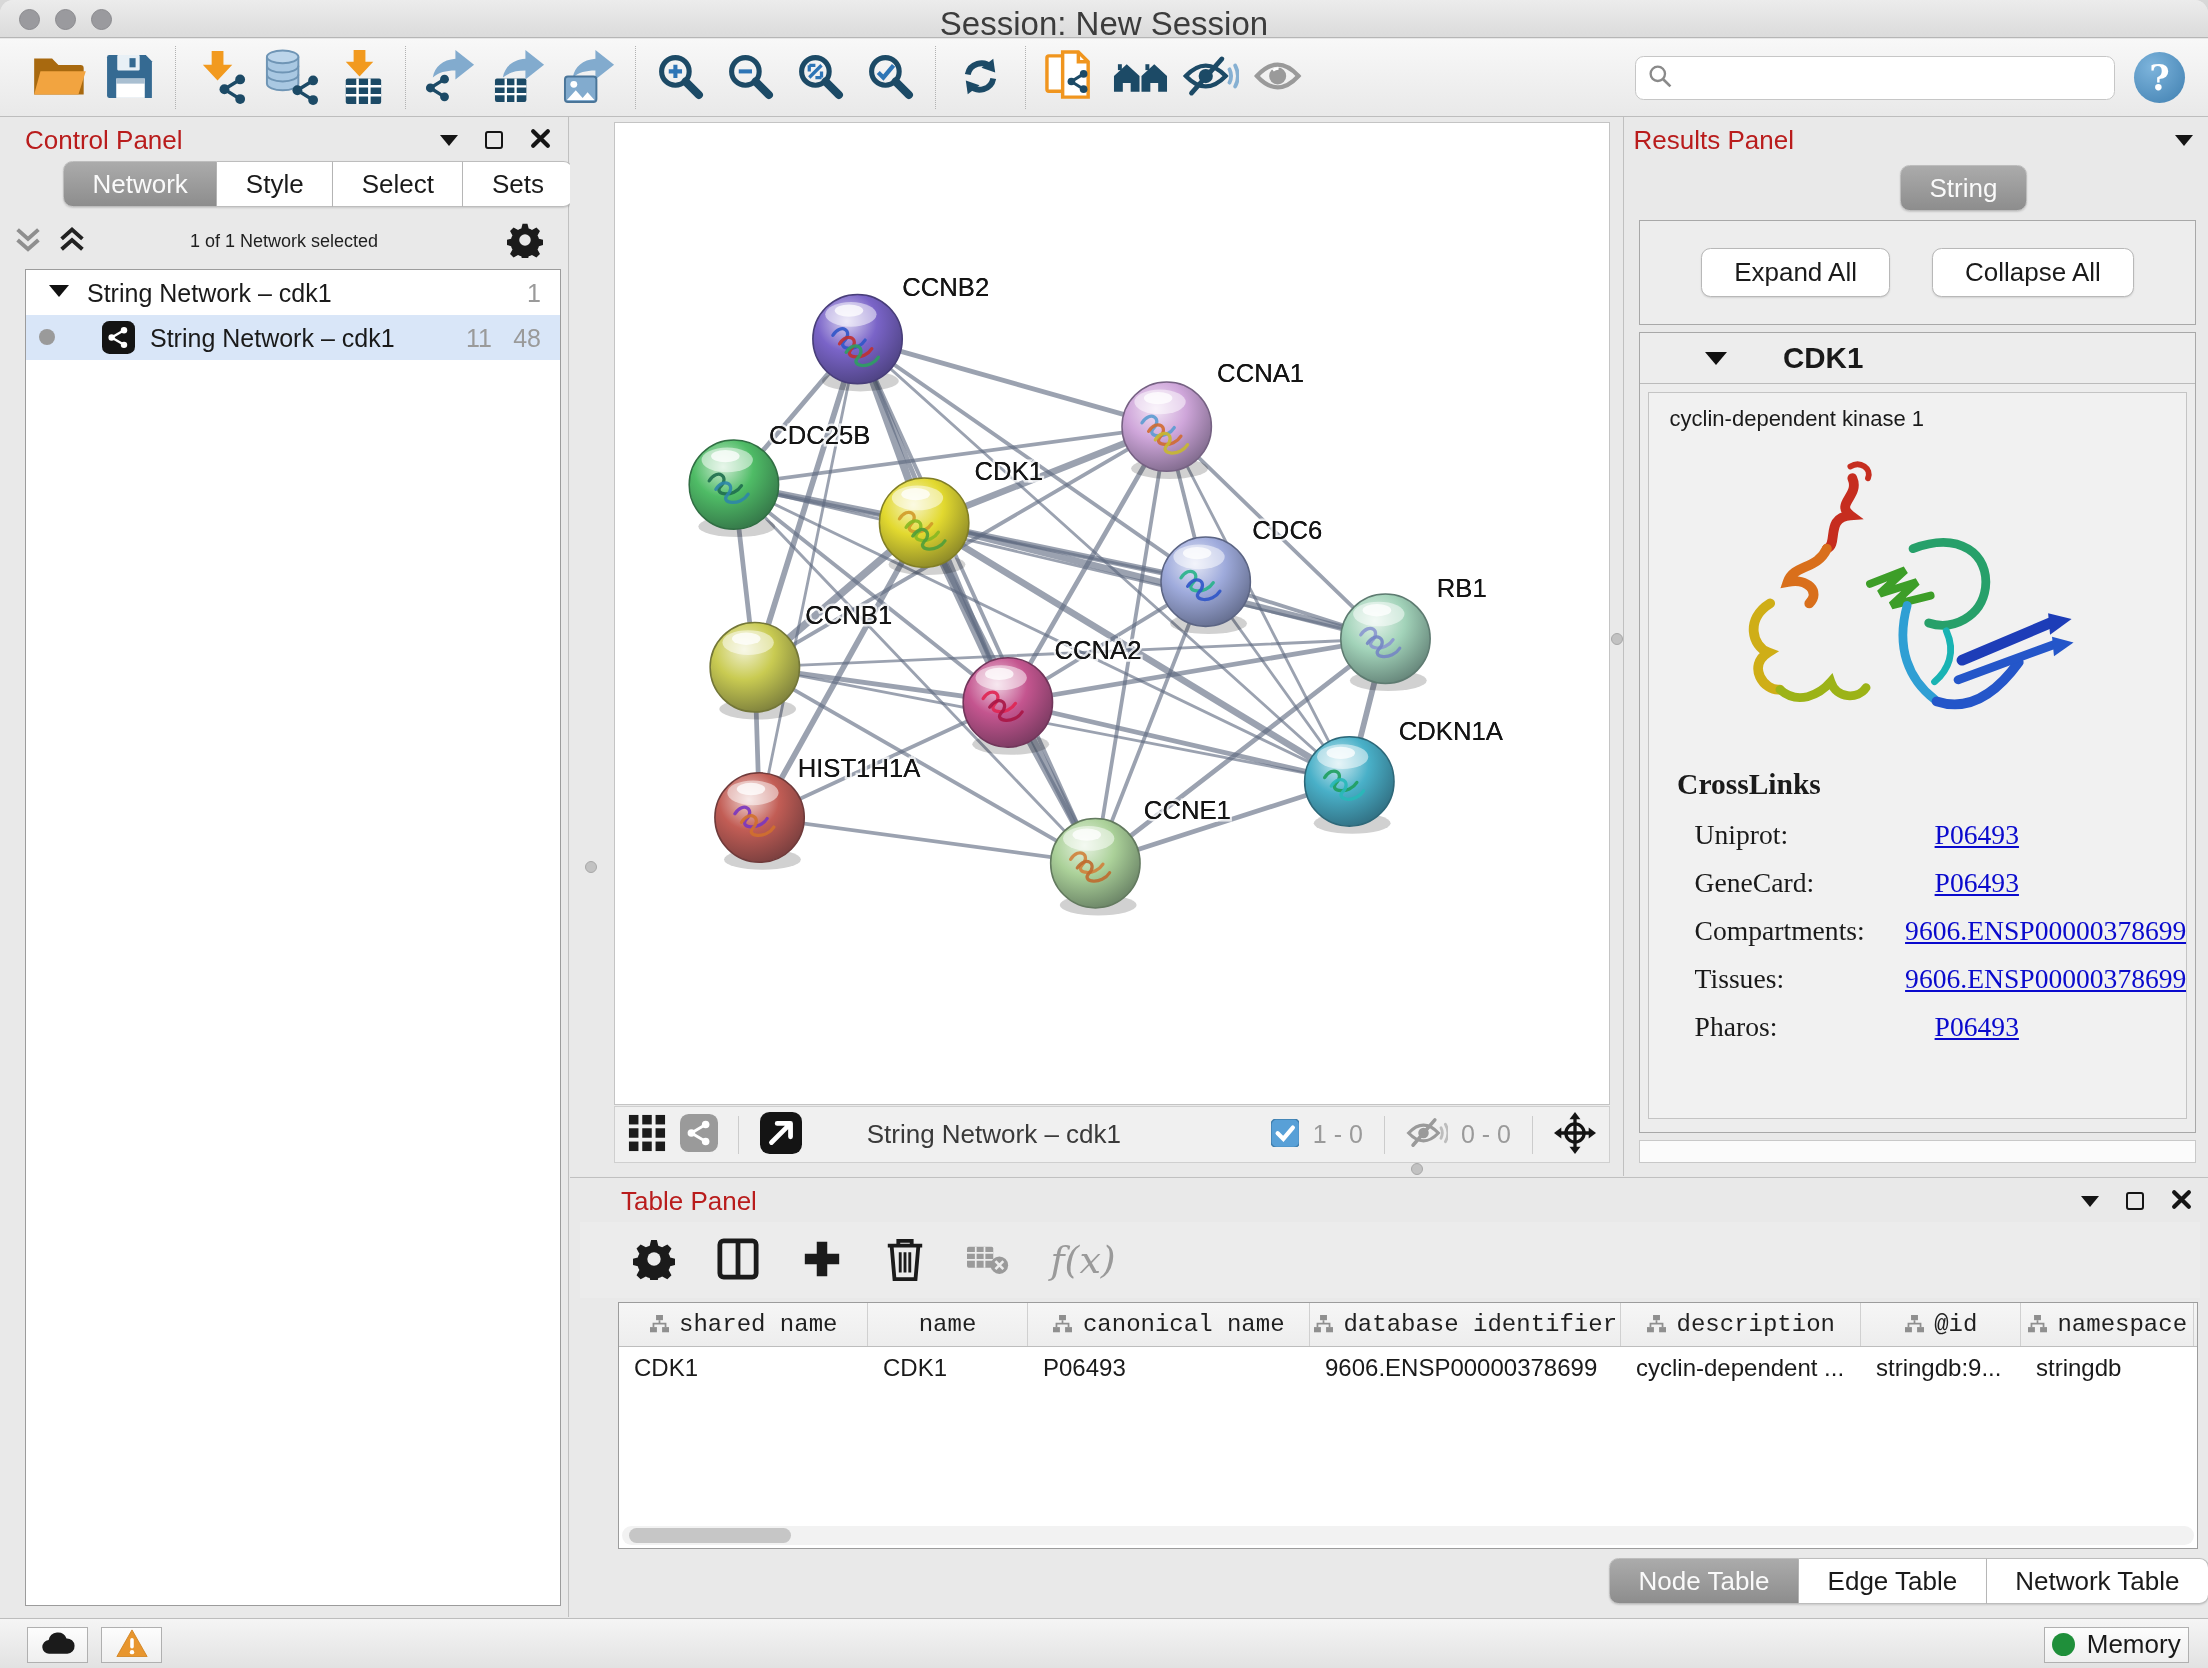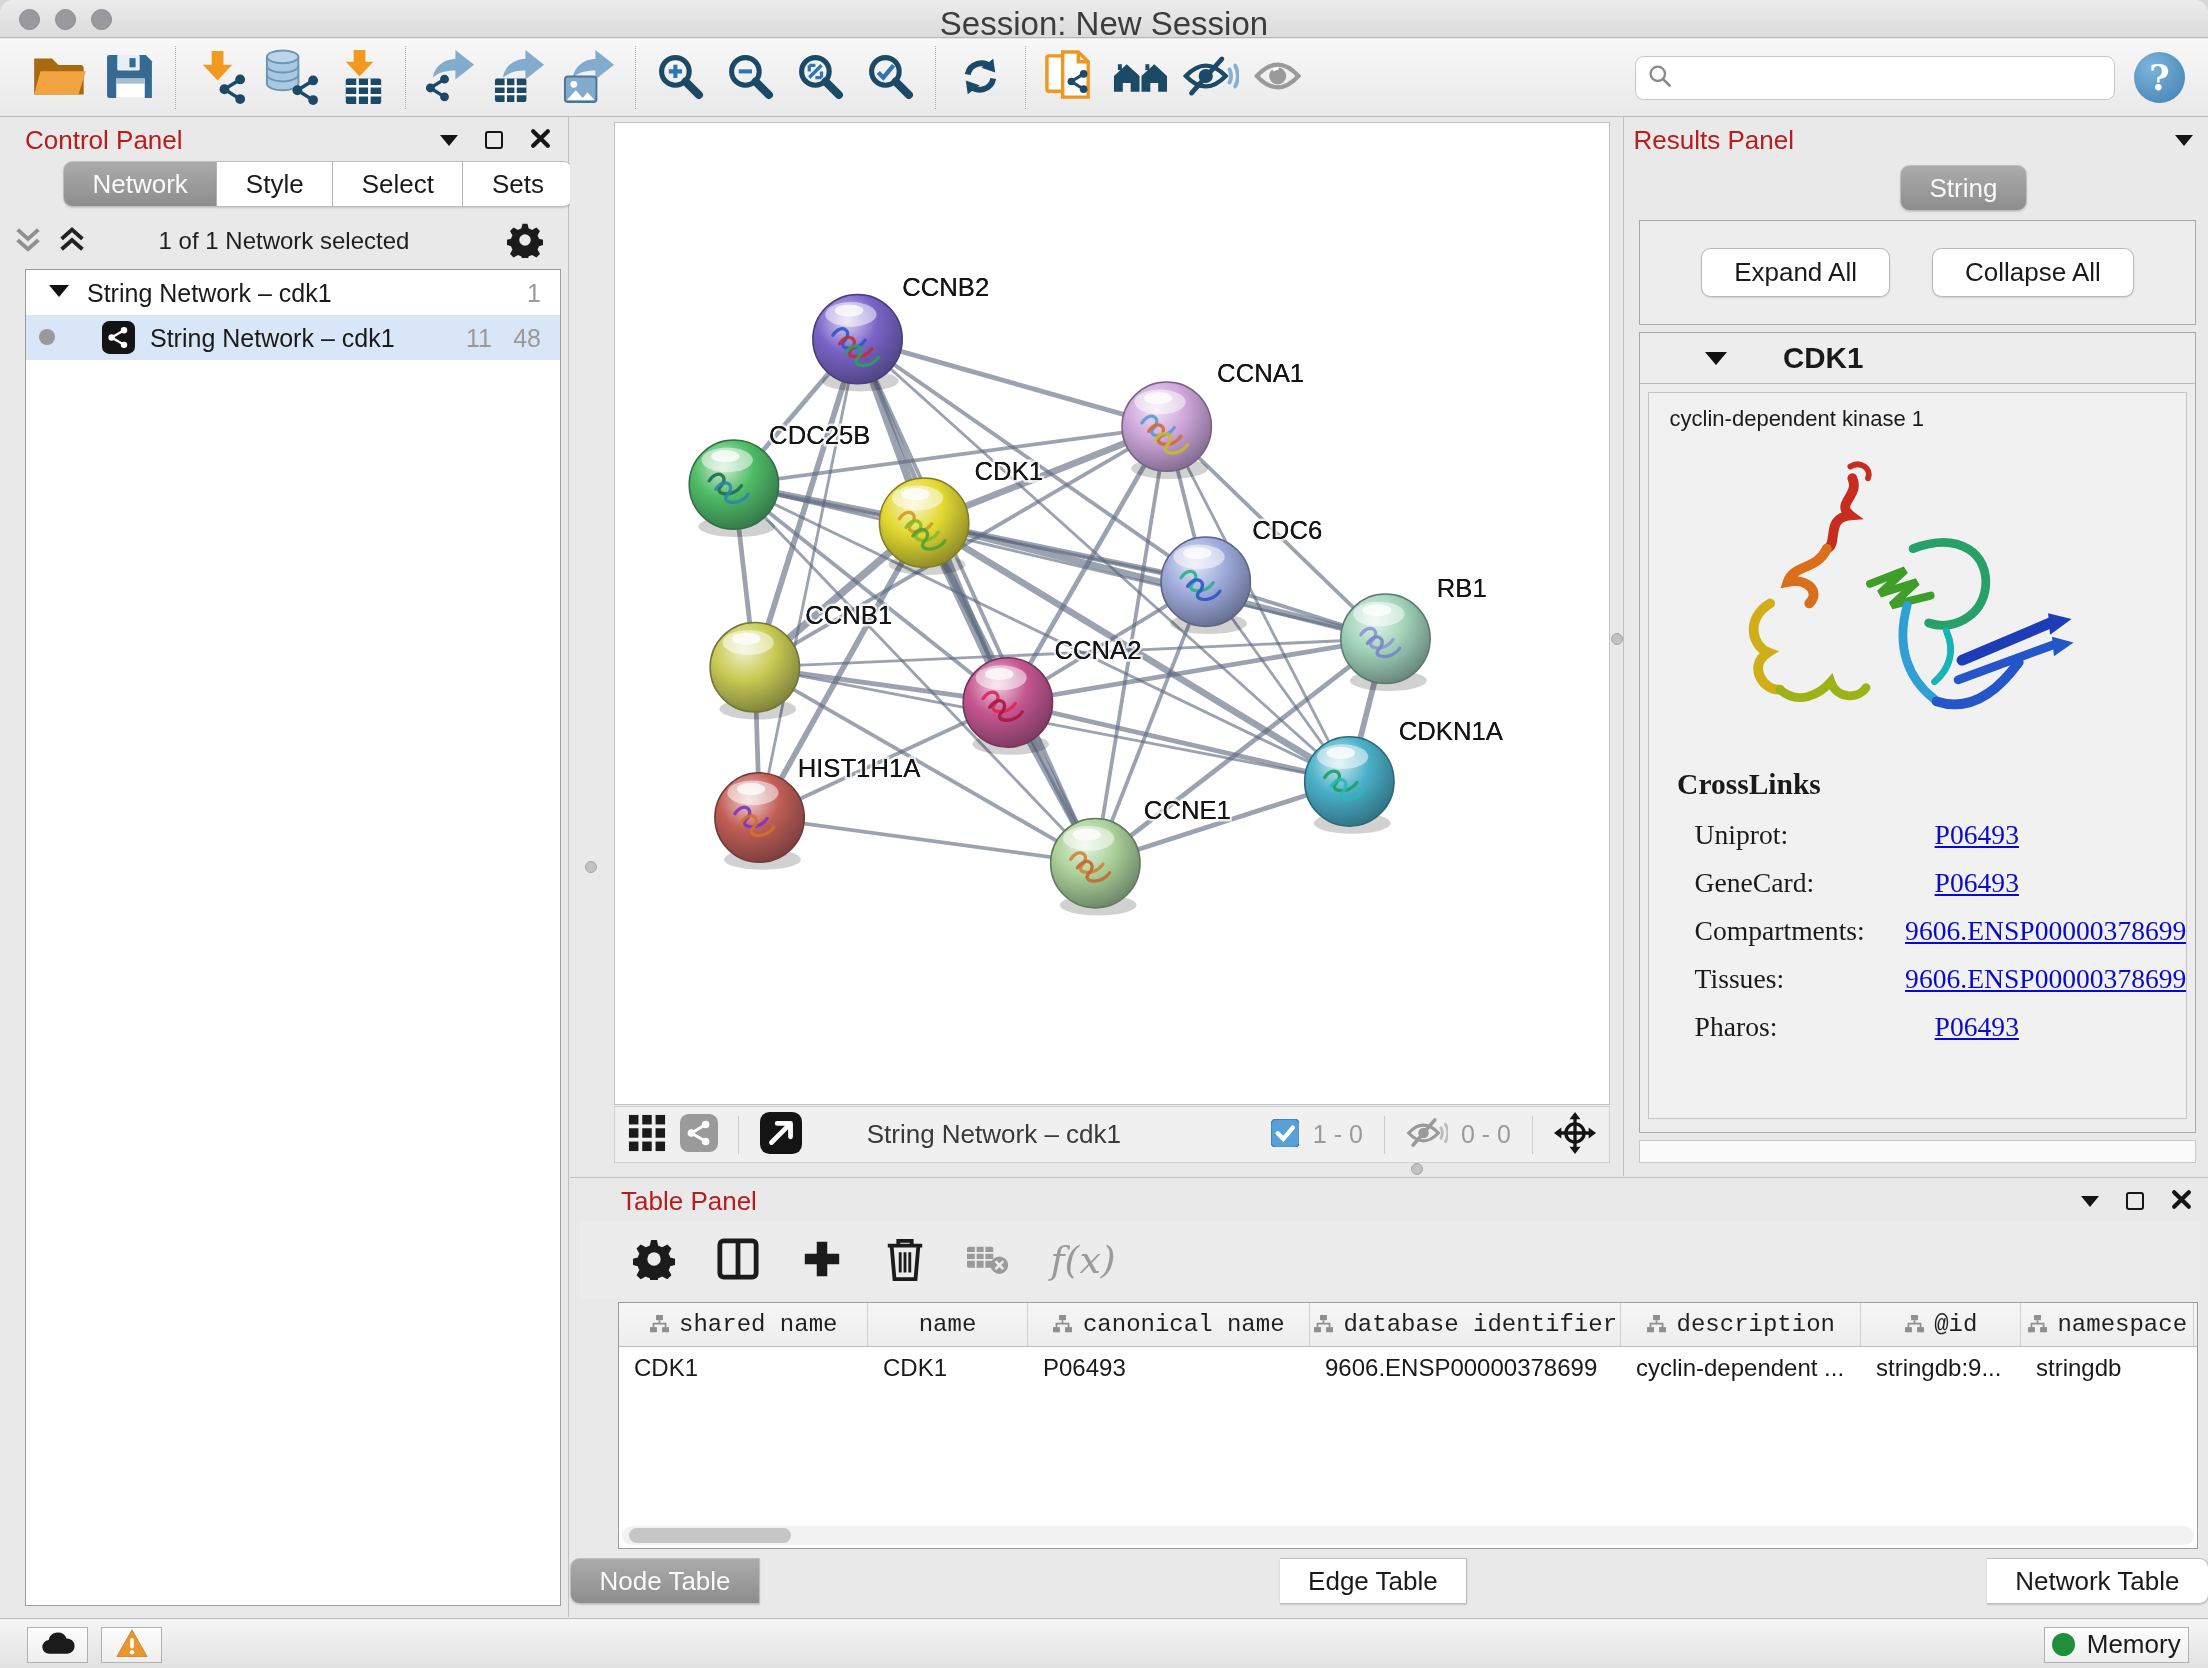--- a/index.html
+++ b/index.html
@@ -33,21 +33,21 @@
   .sqr{width:18px;height:18px;border:2.9px solid #151515;border-radius:2.9px;cursor:pointer;}
   .seg{padding:6.7px 28.5px;font-size:26px;background:#fff;border:1px solid #bdbdbd;border-left:none;
     box-shadow:0 1px 1.9px rgba(0,0,0,.15);cursor:pointer;white-space:nowrap;}
   .seg.first{border-left:1px solid #bdbdbd;border-radius:9.5px 0 0 9.5px;}
   .seg.last{border-radius:0 9.5px 9.5px 0;}
   .seg.sel{background:linear-gradient(#ababab,#8d8d8d);color:#fafafa;}
   
   .control-panel{position:absolute;left:0;top:117px;width:569px;height:1500px;background:#e9e9e9;border-right:1px solid #c0c0c0;}
   .cp-tabs{position:absolute;left:63px;top:44px;display:flex;}
   .cp-toolrow{position:absolute;left:0;right:0;top:101px;height:46px;display:flex;align-items:center;}
-  .cp-status{position:absolute;left:0;right:0;text-align:center;font-size:24px;color:#1f1f1f;}
+  .cp-status{position:absolute;left:0;right:0;text-align:center;font-size:18px;color:#1f1f1f;}
   .chev{margin-left:13.3px;cursor:pointer;}
   .cp-gear{position:absolute;right:25px;top:3.8px;cursor:pointer;}
   .cp-tree{position:absolute;left:25px;top:152px;width:536px;bottom:11.4px;background:#fff;border:1.9px solid #9c9c9c;}
   .tree-row{position:relative;height:45px;font-size:25px;}
   .tree-row.selected{background:#d9e6f8;}
   .tree-expander{position:absolute;left:23px;top:15px;width:0;height:0;
     border-left:10.5px solid transparent;border-right:10.5px solid transparent;border-top:12.4px solid #111;cursor:pointer;}
   .tree-label{position:absolute;top:8.6px;white-space:nowrap;}
   .tree-num{position:absolute;top:8.6px;color:#9a9a9a;text-align:right;width:44px;}
   .tree-dot{position:absolute;left:13.3px;top:14.3px;width:16px;height:16px;border-radius:50%;background:#9a9a9a;}
@@ -88,21 +88,21 @@
     display:flex;align-items:center;gap:42px;padding-left:53px;}
   .fx{font-family:"DejaVu Serif",serif;font-style:italic;color:#9a9a9a;font-size:38px;}
   .nt-table{position:absolute;left:48px;top:124px;width:1580px;height:247px;background:#fff;border:1.9px solid #9c9c9c;}
   .nt-head{display:flex;height:44px;background:linear-gradient(#f6f6f6,#ededed);border-bottom:1.9px solid #bdbdbd;}
   .nt-hcell{display:flex;align-items:center;justify-content:center;gap:9.5px;font-size:24px;color:#1f1f1f;
     border-right:1px solid #d0d0d0;overflow:hidden;white-space:nowrap;cursor:pointer;font-family:Liberation Mono, monospace;}
   .nt-rowline{display:flex;height:42px;}
   .nt-cell{padding:6.7px 0 0 15px;font-size:24px;overflow:hidden;white-space:nowrap;cursor:default;}
   .hscroll{position:absolute;left:2.9px;right:2.9px;bottom:2.9px;height:19px;background:#f2f2f2;border-radius:9.5px;}
   .hthumb{position:absolute;left:7.6px;top:1.9px;width:162px;height:15px;border-radius:7.6px;background:#c6c6c6;}
-  .tp-tabs{position:absolute;left:0;right:0;top:380px;display:flex;justify-content:space-between;}
+  .tp-tabs{position:absolute;left:0;right:0;top:380px;display:flex;justify-content:flex-end;}
   
   .statusbar{position:absolute;left:0;top:1618px;width:100%;height:50px;
     background:linear-gradient(#f5f5f5,#e2e2e2);border-top:1px solid #bdbdbd;}
   .sb-btn{position:absolute;top:7.6px;height:36px;background:linear-gradient(#fdfdfd,#efefef);
     border:1.9px solid #b0b0b0;display:flex;align-items:center;justify-content:center;cursor:pointer;}
   .memory-btn{right:19px;width:145px;gap:11.4px;font-size:26px;}
   .mem-dot{width:23px;height:23px;border-radius:50%;background:#1f8f3a;}
 </style>
 </head>
 <body>

